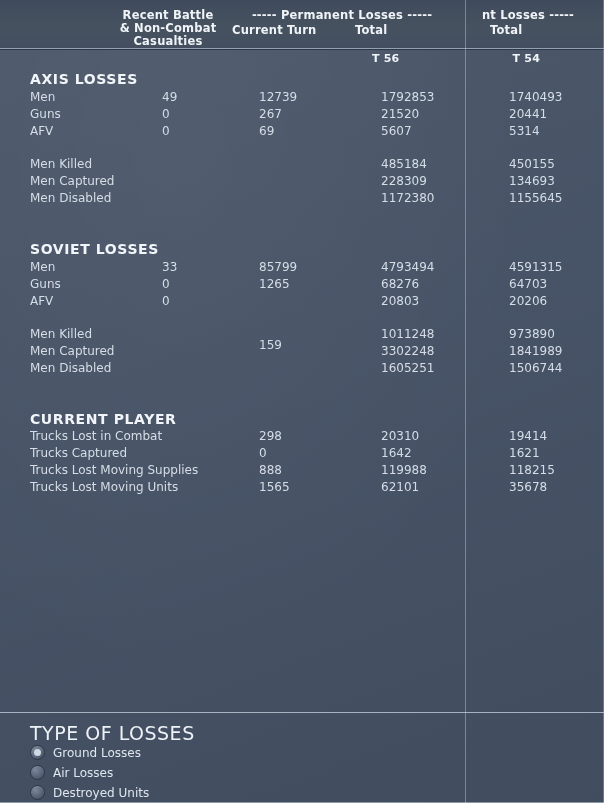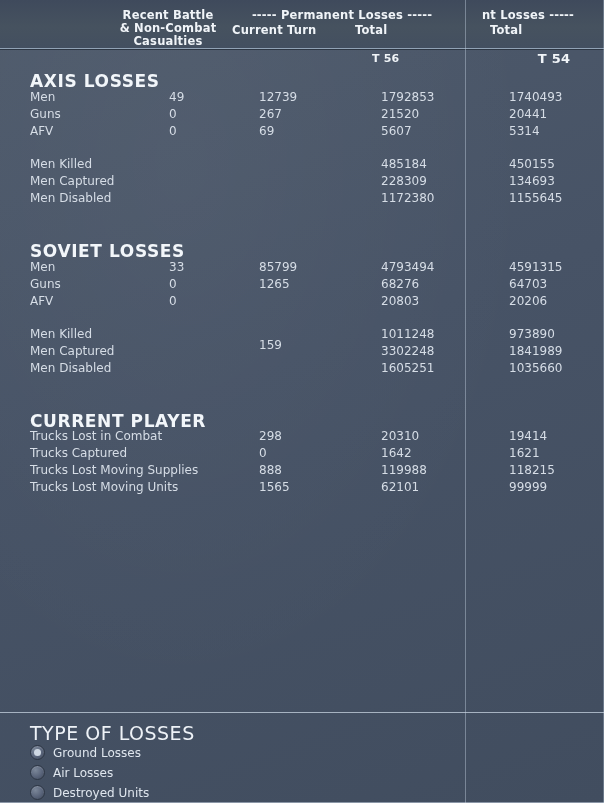--- a/index.html
+++ b/index.html
@@ -86,41 +86,41 @@
     line-height: 13px;
     white-space: pre;
   }
   .hdr-recent { left: 104px; top: 9px; width: 128px; }
   .hdr-perm   { left: 232px; top: 9px; width: 220px; }
   .hdr-perm2  { left: 452px; top: 9px; width: 152px; }
   .hdr-current { left: 232px; top: 24px; width: 105px; text-align: left; }
   .hdr-total1  { left: 355px; top: 24px; width: 80px; text-align: left; }
   .hdr-total2  { left: 490px; top: 24px; width: 80px; text-align: left; }
   .hdr-t1 { left: 372px; top: 52px; width: 60px; text-align: left; font-size: 11px; }
-  .hdr-t2 { left: 524px; top: 52px; width: 60px; text-align: center; font-size: 13px; }
+  .hdr-t2 { left: 480px; top: 52px; width: 60px; text-align: right; font-size: 11px; }
 
   
   .section-title {
     position: absolute;
-    font-size: 17px;
+    font-size: 14px;
     font-weight: bold;
     letter-spacing: 0.6px;
     color: #f2f6fa;
     white-space: nowrap;
   }
 
   
   .cell {
     position: absolute;
     font-size: 12px;
     color: #d6dde6;
     white-space: nowrap;
   }
   .cell.label { left: 30px; }
-  .cell.c1 { left: 162px; margin-left: 7px; }
+  .cell.c1 { left: 162px; }
   .cell.c2 { left: 259px; }
   .cell.c3 { left: 381px; }
   .cell.c4 { left: 509px; }
 
   
   .type-title {
     position: absolute;
     left: 30px;
     top: 722px;
     font-size: 19px;
@@ -240,21 +240,21 @@
   <div class="cell label" style="top:327px;">Men Killed</div>
   <div class="cell c3" style="top:327px;">1011248</div>
   <div class="cell c4" style="top:327px;">973890</div>
 
   <div class="cell label" style="top:344px;">Men Captured</div>
   <div class="cell c3" style="top:344px;">3302248</div>
   <div class="cell c4" style="top:344px;">1841989</div>
 
   <div class="cell label" style="top:361px;">Men Disabled</div>
   <div class="cell c3" style="top:361px;">1605251</div>
-  <div class="cell c4" style="top:361px;">1035660</div>
+  <div class="cell c4" style="top:361px;">1506744</div>
 
   <div class="section-title" style="left:30px; top:411px;">CURRENT PLAYER</div>
 
   <div class="cell label" style="top:429px;">Trucks Lost in Combat</div>
   <div class="cell c2" style="top:429px;">298</div>
   <div class="cell c3" style="top:429px;">20310</div>
   <div class="cell c4" style="top:429px;">19414</div>
 
   <div class="cell label" style="top:446px;">Trucks Captured</div>
   <div class="cell c2" style="top:446px;">0</div>
@@ -262,21 +262,21 @@
   <div class="cell c4" style="top:446px;">1621</div>
 
   <div class="cell label" style="top:463px;">Trucks Lost Moving Supplies</div>
   <div class="cell c2" style="top:463px;">888</div>
   <div class="cell c3" style="top:463px;">119988</div>
   <div class="cell c4" style="top:463px;">118215</div>
 
   <div class="cell label" style="top:480px;">Trucks Lost Moving Units</div>
   <div class="cell c2" style="top:480px;">1565</div>
   <div class="cell c3" style="top:480px;">62101</div>
-  <div class="cell c4" style="top:480px;">99999</div>
+  <div class="cell c4" style="top:480px;">35678</div>
 
   <div class="type-title">TYPE OF LOSSES</div>
 
   <div class="radio-row" style="top:744px;">
     <span class="radio checked"></span>
     <span class="radio-label">Ground Losses</span>
   </div>
 
   <div class="radio-row" style="top:764px;">
     <span class="radio"></span>

